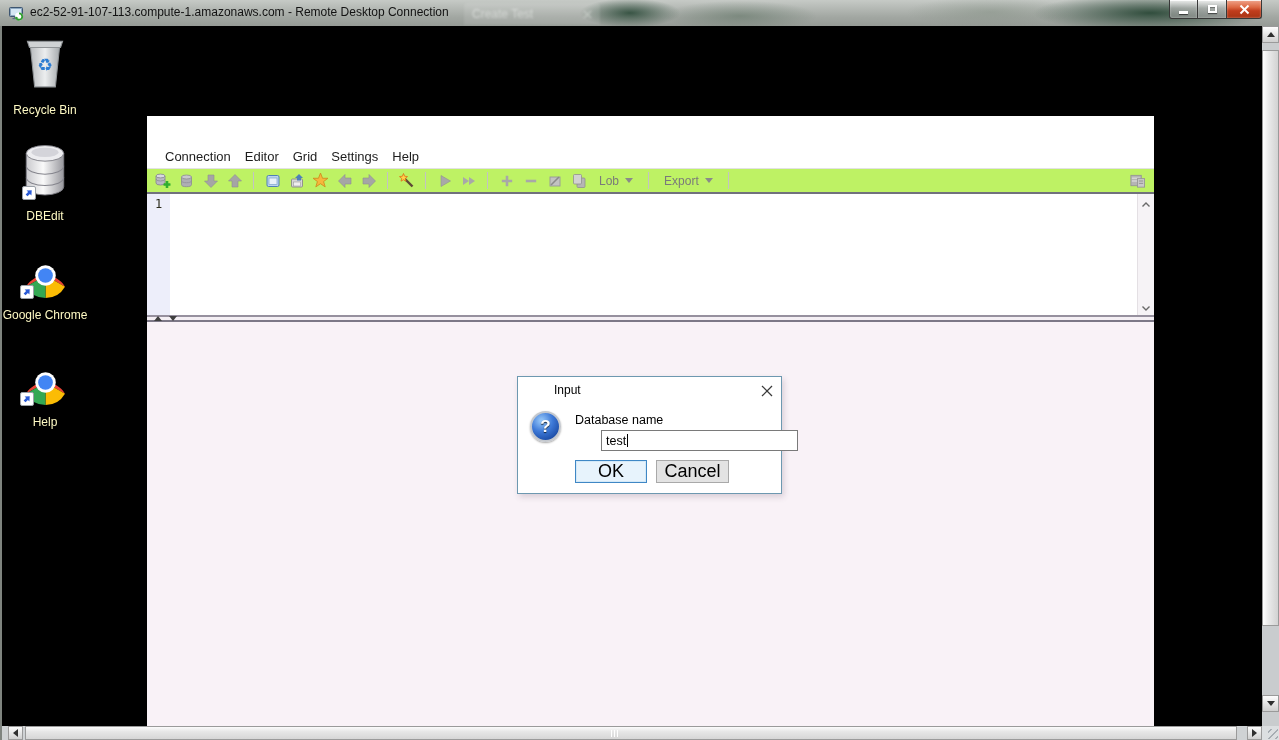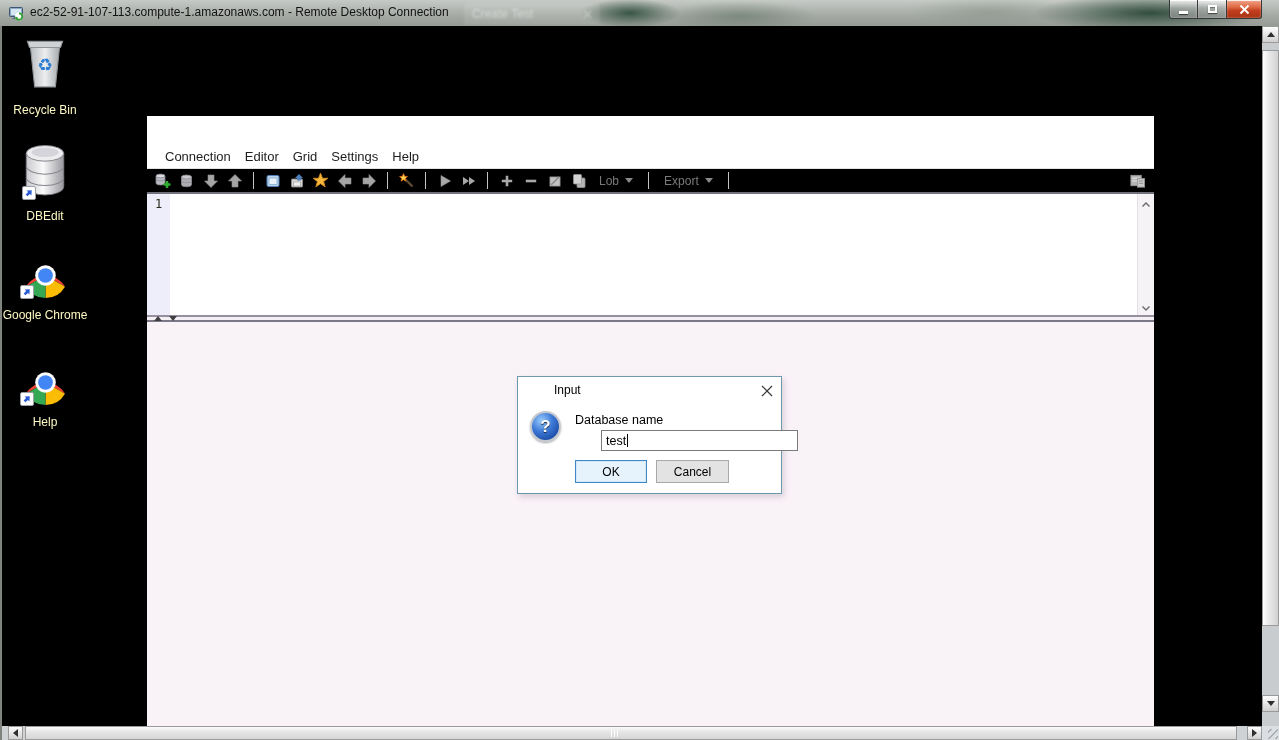--- a/index.html
+++ b/index.html
@@ -65,21 +65,21 @@
   .db-btn-max { right:60px; }
   .db-btn-close { right:14px; }
   .db-glyph-min { width:10px; height:2px; background:#7b7b7b; }
   .db-glyph-max { width:10px; height:10px; border:1.5px solid #7b7b7b; }
 
   .db-menubar { position:absolute; left:0; top:30px; width:100%; height:22px; background:#fff; display:flex; align-items:center; padding-left:11px; }
   .menu-item { font-size:13px; color:#1d1d1d; padding:0 7px; line-height:22px; }
 
   .db-toolbar {
     position:absolute; left:0; top:52px; width:100%; height:24px;
-    background:#000000; border-top:1px solid #e2e2e2;
+    background:#bef264; border-top:1px solid #e2e2e2;
     display:flex; align-items:center; padding-left:7px; gap:7px;
   }
   .tb-btn { width:17px; height:17px; display:flex; align-items:center; justify-content:center; }
   .tb-sep { width:1px; height:17px; background:#c3c3c3; margin:0 3px; }
   .tb-drop { display:flex; align-items:center; gap:6px; color:#7a7a7a; font-size:12px; padding:0 5px; }
   .drop-arrow { width:0; height:0; border-left:4px solid transparent; border-right:4px solid transparent; border-top:5px solid #8a8a8a; }
   .tb-spacer { flex:1; }
   .tb-right { margin-right:8px; }
 
   .db-editor { position:absolute; left:0; top:76px; width:100%; height:123px; border-top:2px solid #71717c; display:flex; background:#fff; }
@@ -112,21 +112,21 @@
   }
   .q-mark { color:#fff; font-size:17px; font-weight:bold; text-shadow:0 1px 1px #123; }
   .dialog-label { position:absolute; left:57px; top:36px; font-size:12.5px; color:#000; }
   .dialog-field {
     position:absolute; left:57px; top:53px; width:197px; height:21px;
     background:#fff; border:1px solid #7a7a7a; display:flex; align-items:center; padding-left:4px;margin-left:26px;
   }
   .field-text { font-size:12.5px; color:#000; }
   .caret { width:1px; height:13px; background:#000; margin-left:1px; }
   .dialog-buttons { position:absolute; left:57px; top:83px; display:flex; gap:9px; }
-  .btn { height:23px; font-size:12px; color:#000; display:flex; align-items:center; justify-content:center; }
+  .btn { height:23px; font-size:18px; color:#000; display:flex; align-items:center; justify-content:center; }
   .btn-ok { width:72px; background:#e7f3fc; border:1px solid #3f87c5; box-shadow:inset 0 0 0 1px #d3e9f8; }
   .btn-cancel { width:73px; background:#e3e3e3; border:1px solid #a9a9a9; }
 
   
   .vscroll { position:absolute; right:0; top:26px; width:17px; height:700px; background:#c9ccce; }
   .scroll-btn { position:absolute; left:0; width:17px; height:17px; background:linear-gradient(#fdfdfd,#cfcfcf); border:1px solid #9a9a9a; display:flex; align-items:center; justify-content:center; }
   .vscroll .btn-up { top:0; }
   .vscroll .btn-down { bottom:14px; }
   .vthumb { position:absolute; left:0; top:24px; width:17px; height:576px; background:linear-gradient(90deg,#ffffff,#e9e9e9 40%,#d2d2d2); border:1px solid #9a9a9a; }
   .tri-s-up { width:0;height:0;border-left:4px solid transparent;border-right:4px solid transparent;border-bottom:5px solid #2e2e2e; }

